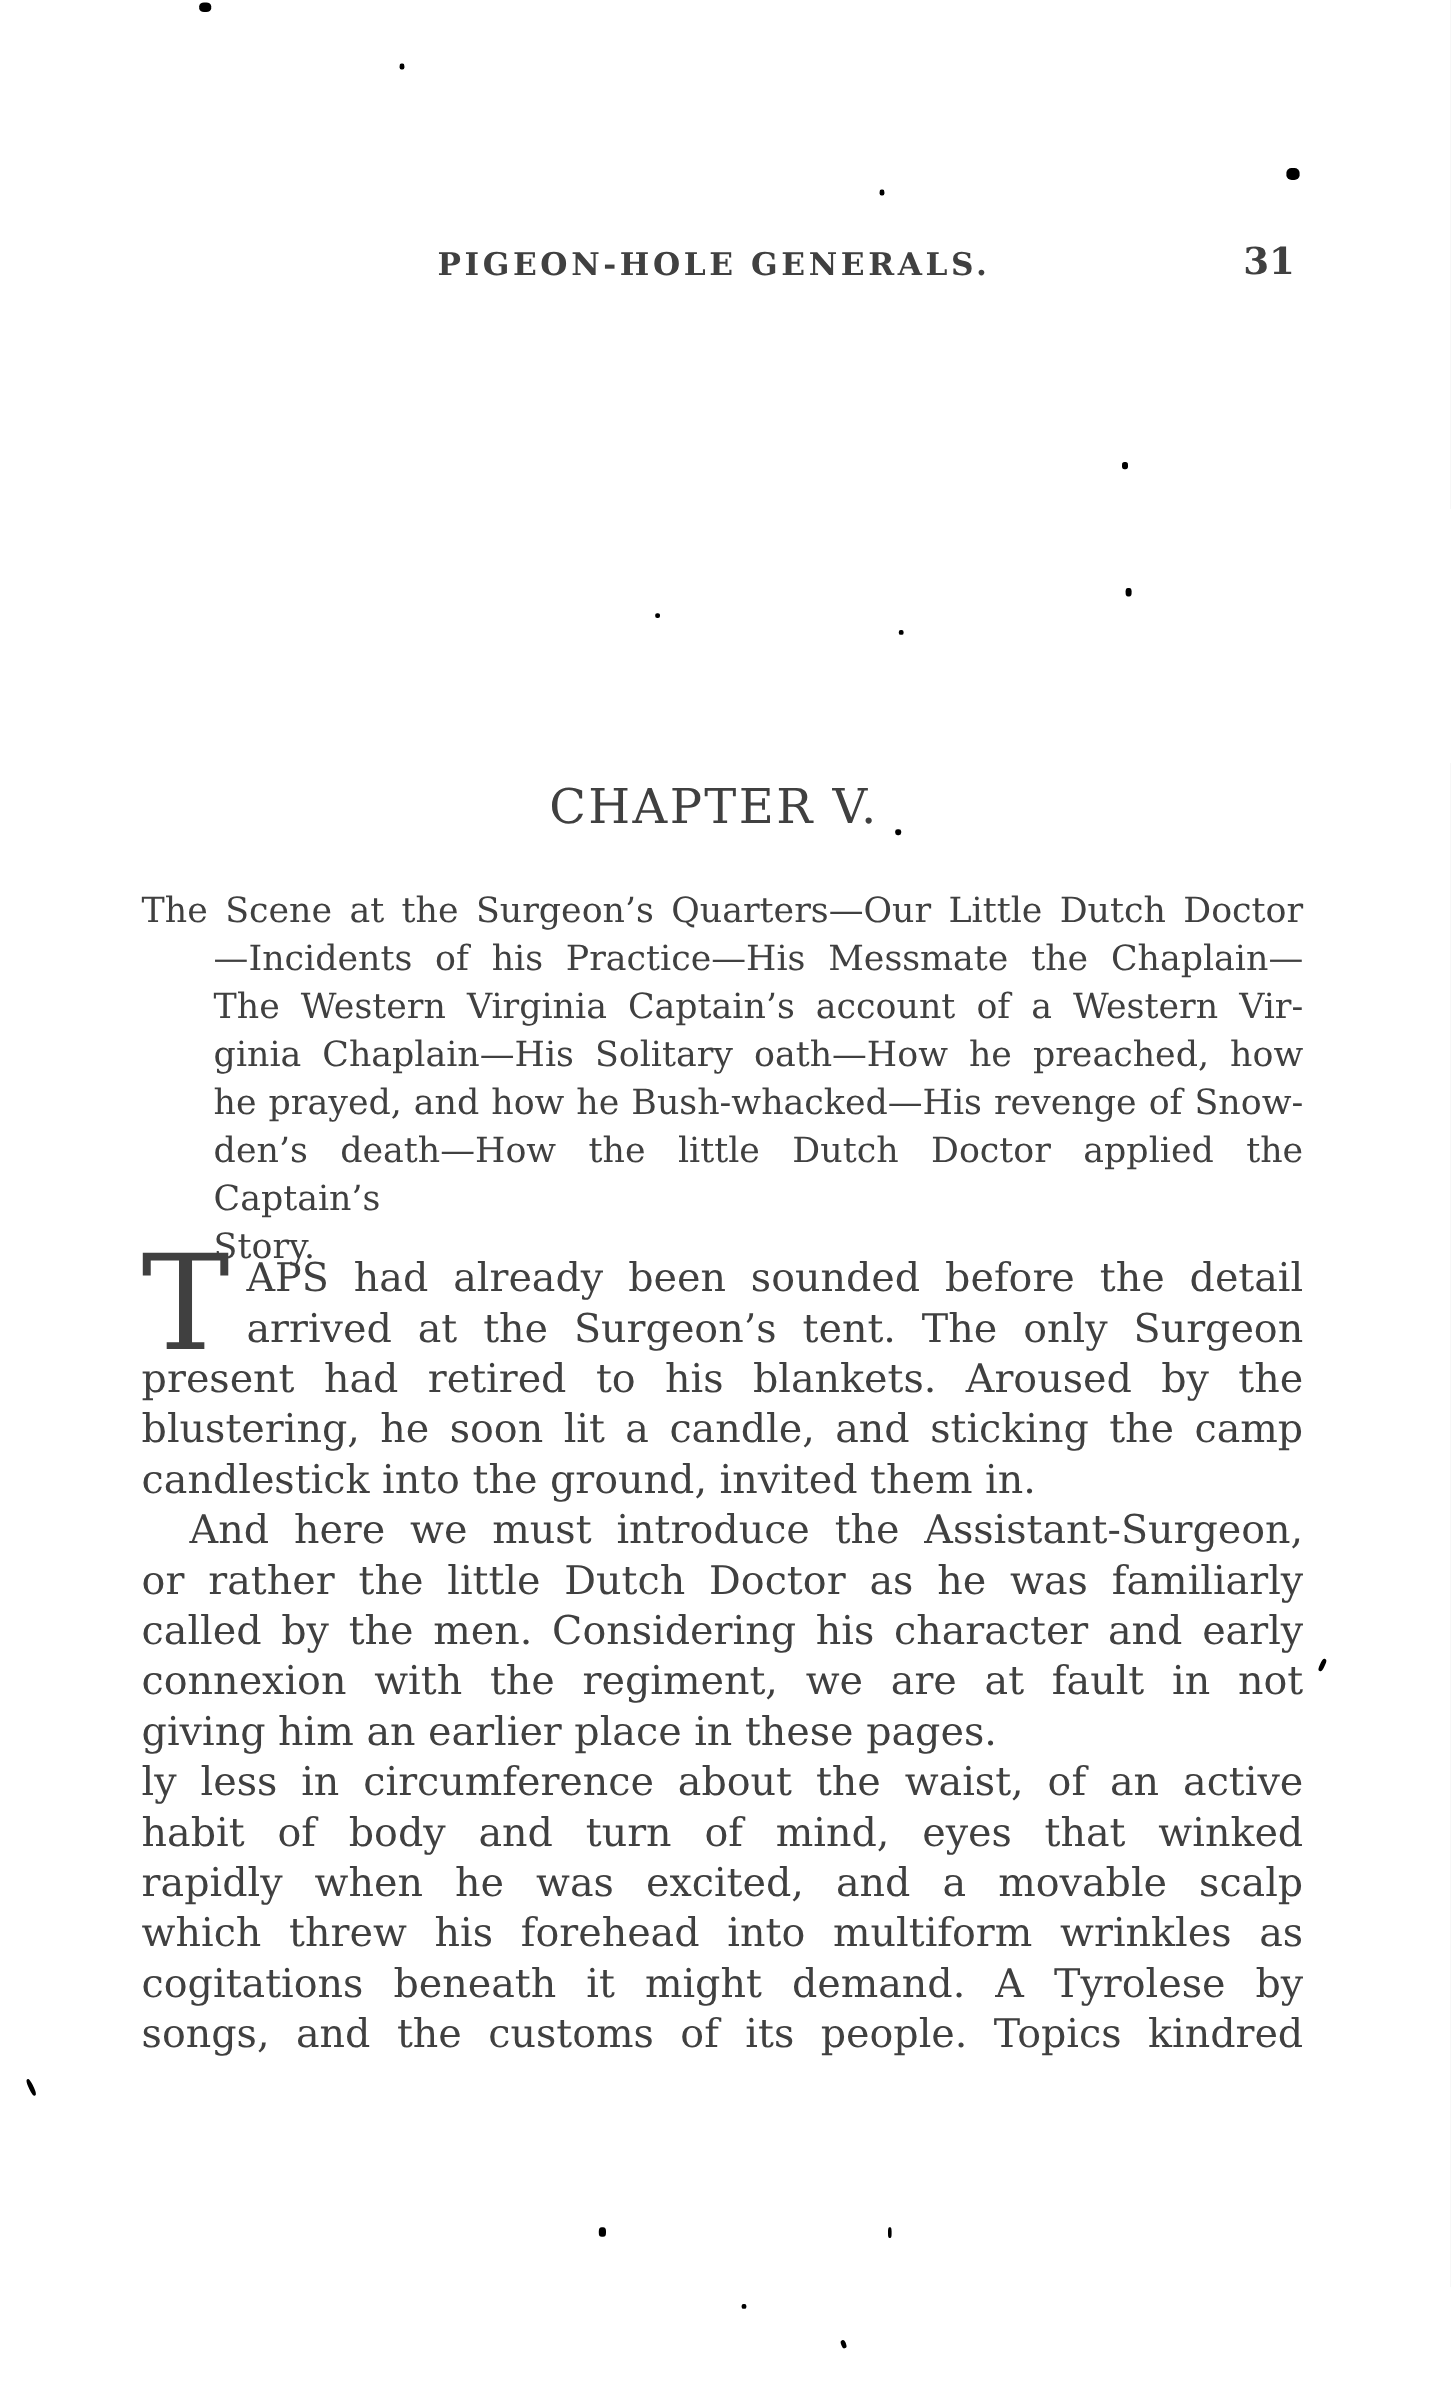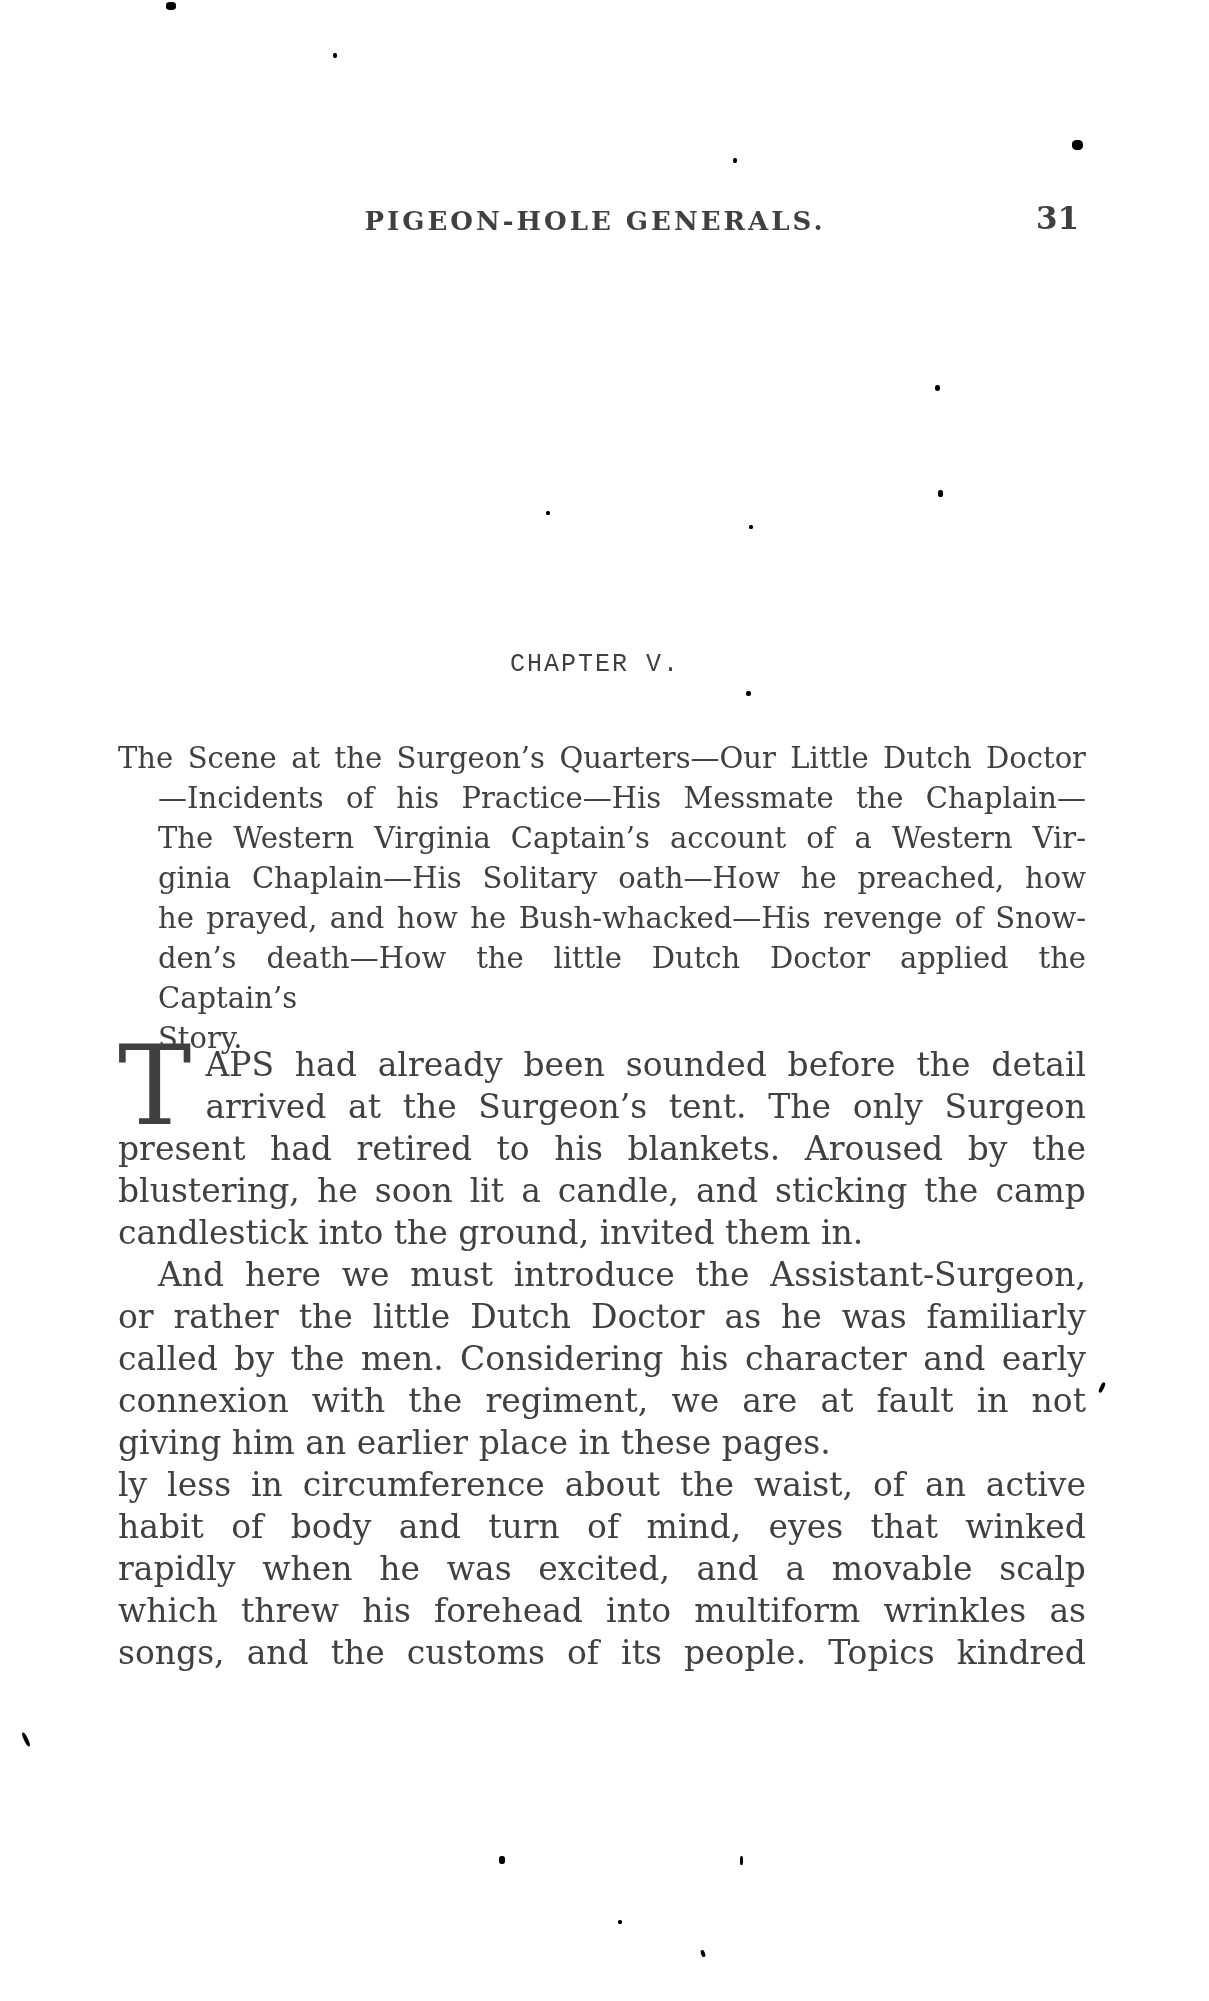--- a/index.html
+++ b/index.html
@@ -34,38 +34,38 @@
     font-weight: bold;
   }
 
   
   .chapter-heading {
     position: absolute;
     top: 650px;
     left: 0;
     width: 1190px;
     text-align: center;
-    font-size: 25px;
+    font-size: 40px;
     letter-spacing: 2px;
     white-space: nowrap;
-    font-family: Liberation Mono, monospace;
   }
 
   
   .summary {
     position: absolute;
     top: 738px;
     left: 158px;
     width: 928px;
     font-size: 29px;
     line-height: 40px;
   }
   .summary .sline {
     text-align: justify;
     text-align-last: justify;
+    margin-left: 20px;
   }
   .summary .sline.first {
     margin-left: -40px;
     width: 968px;
   }
   .summary .sline.end {
     text-align-last: left;
   }
 
   
@@ -137,20 +137,21 @@
       <div class="bline">called by the men.  Considering his character and early</div>
       <div class="bline">connexion with the regiment, we are at fault in not</div>
       <div class="bline end">giving him an earlier place in these pages.</div>
     </div>
 
     <div class="paragraph">
       <div class="bline">ly less in circumference about the waist, of an active</div>
       <div class="bline">habit of body and turn of mind, eyes that winked</div>
       <div class="bline">rapidly when he was excited, and a movable scalp</div>
       <div class="bline">which threw his forehead into multiform wrinkles as</div>
+      <div class="bline">cogitations beneath it might demand.  A Tyrolese by</div>
       <div class="bline">songs, and the customs of its people.  Topics kindred</div>
     </div>
 
   </div>
 
   <div>
       <div class="speck" style="left: 166px; top: 2px; width: 10px; height: 8px;"></div>
       <div class="speck" style="left: 333px; top: 53px; width: 4px; height: 5px;"></div>
       <div class="speck" style="left: 733px; top: 158px; width: 4px; height: 5px;"></div>
       <div class="speck" style="left: 1072px; top: 140px; width: 11px; height: 10px;"></div>

